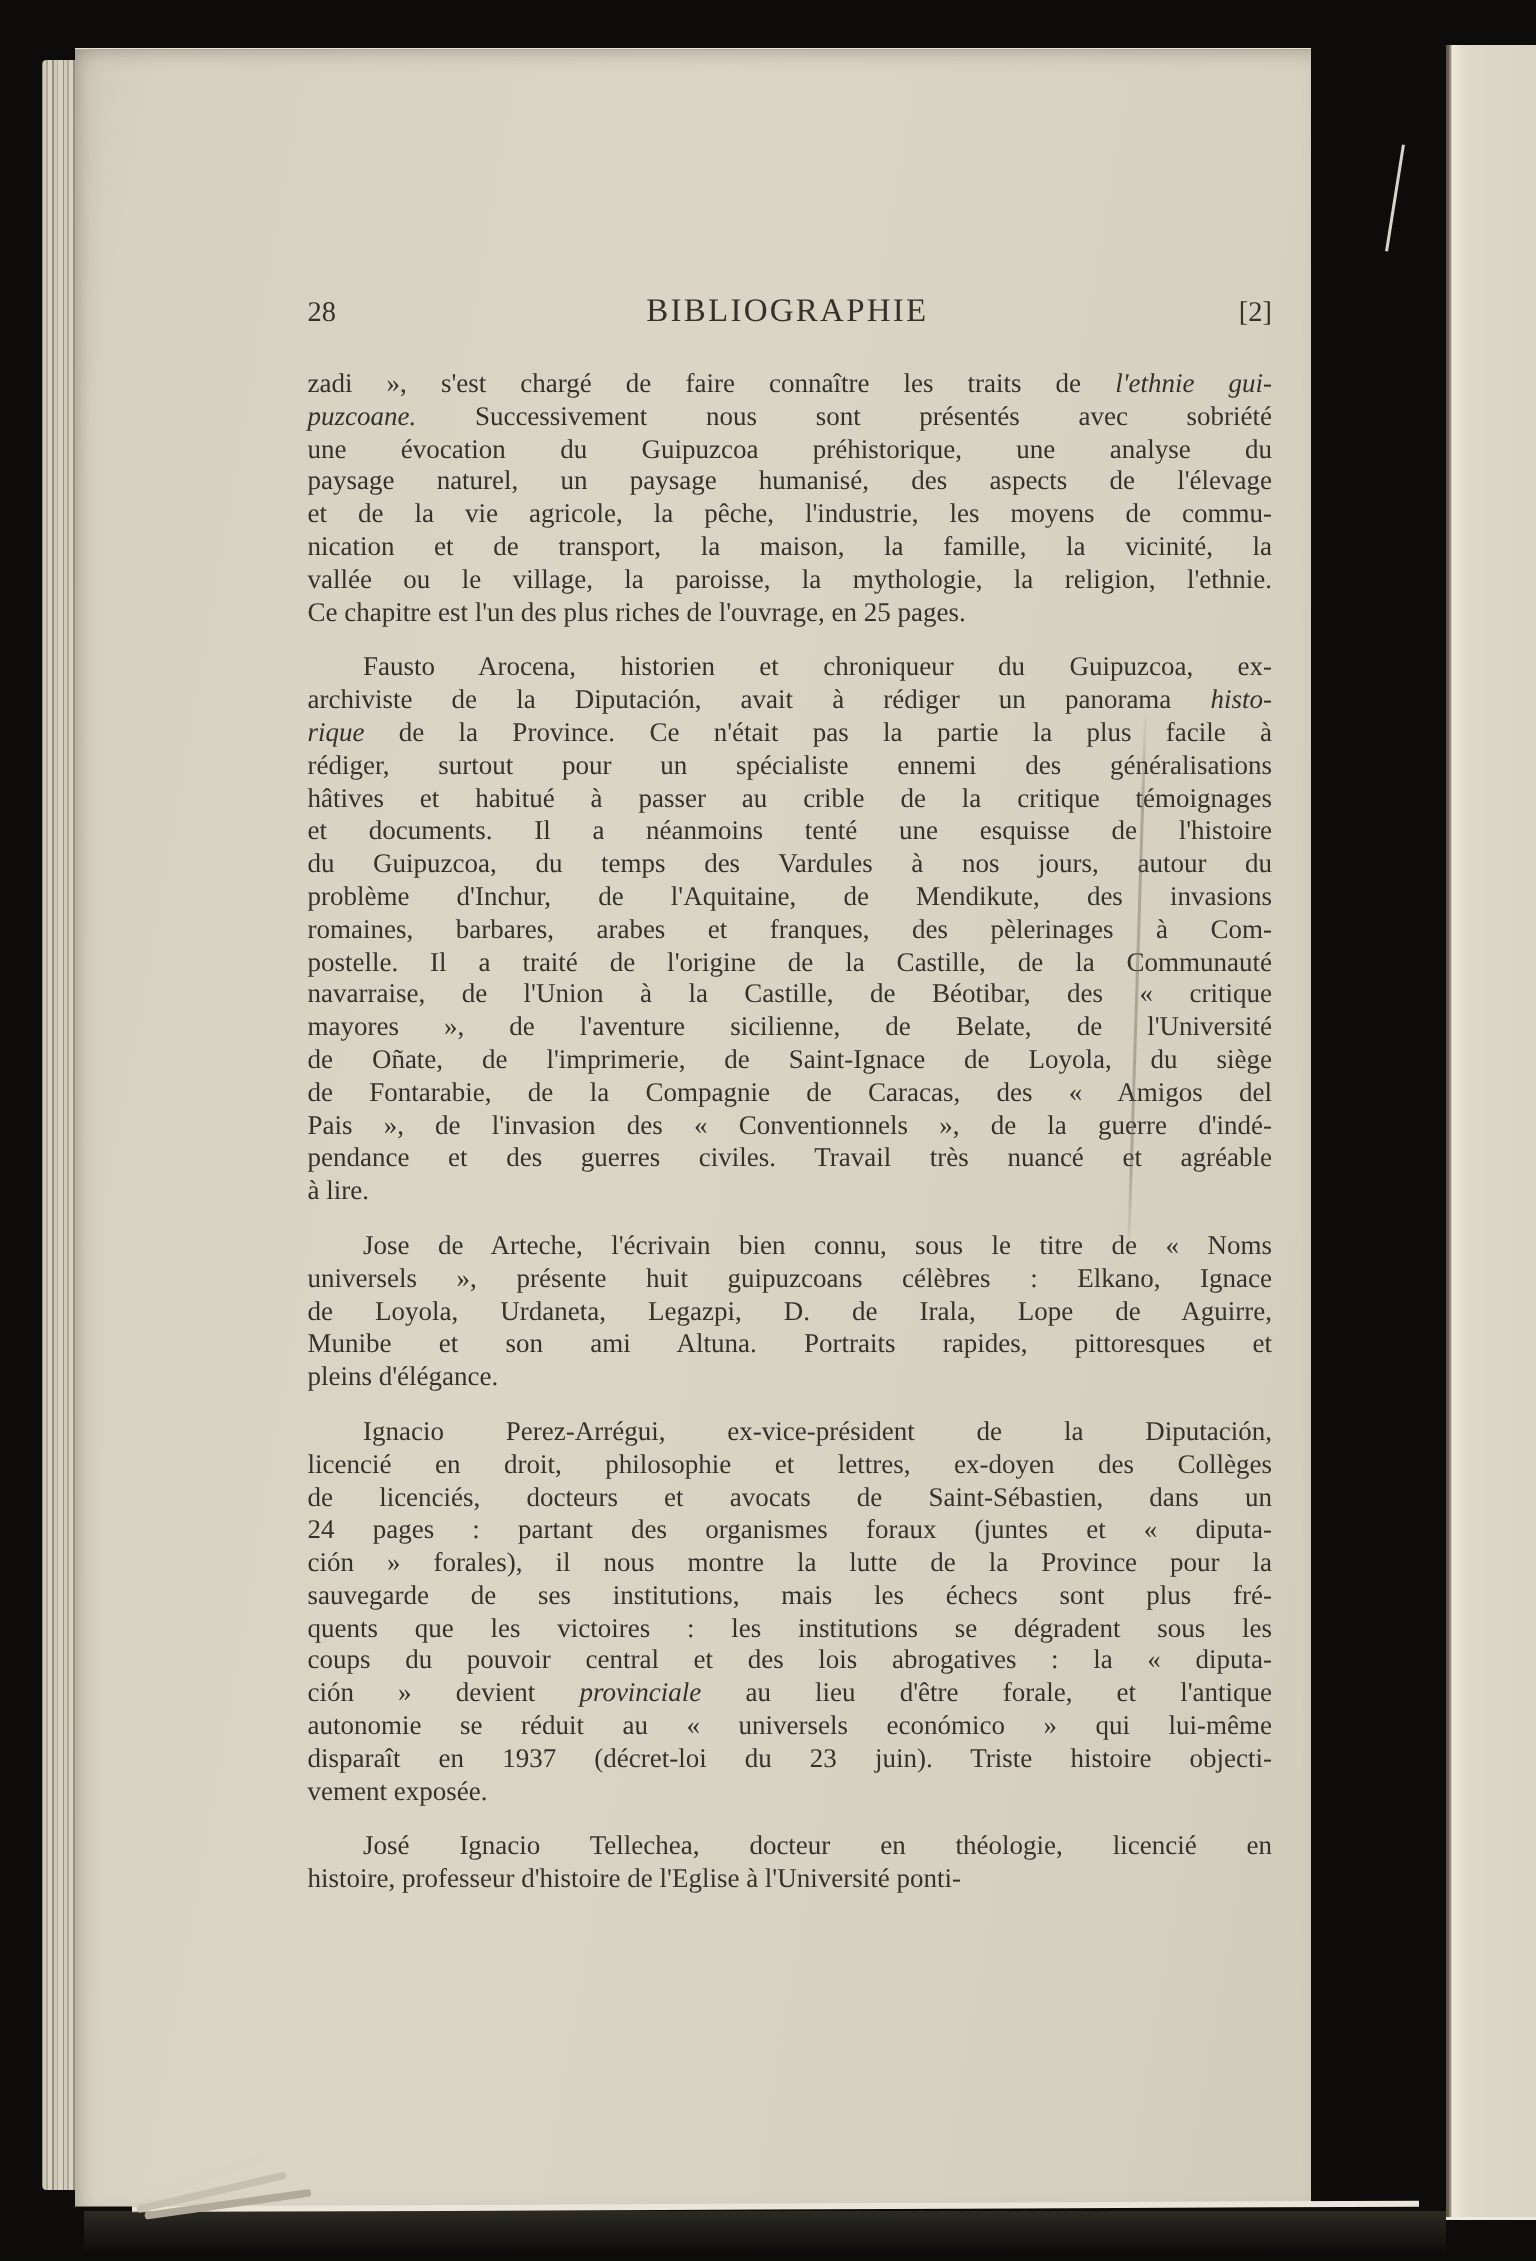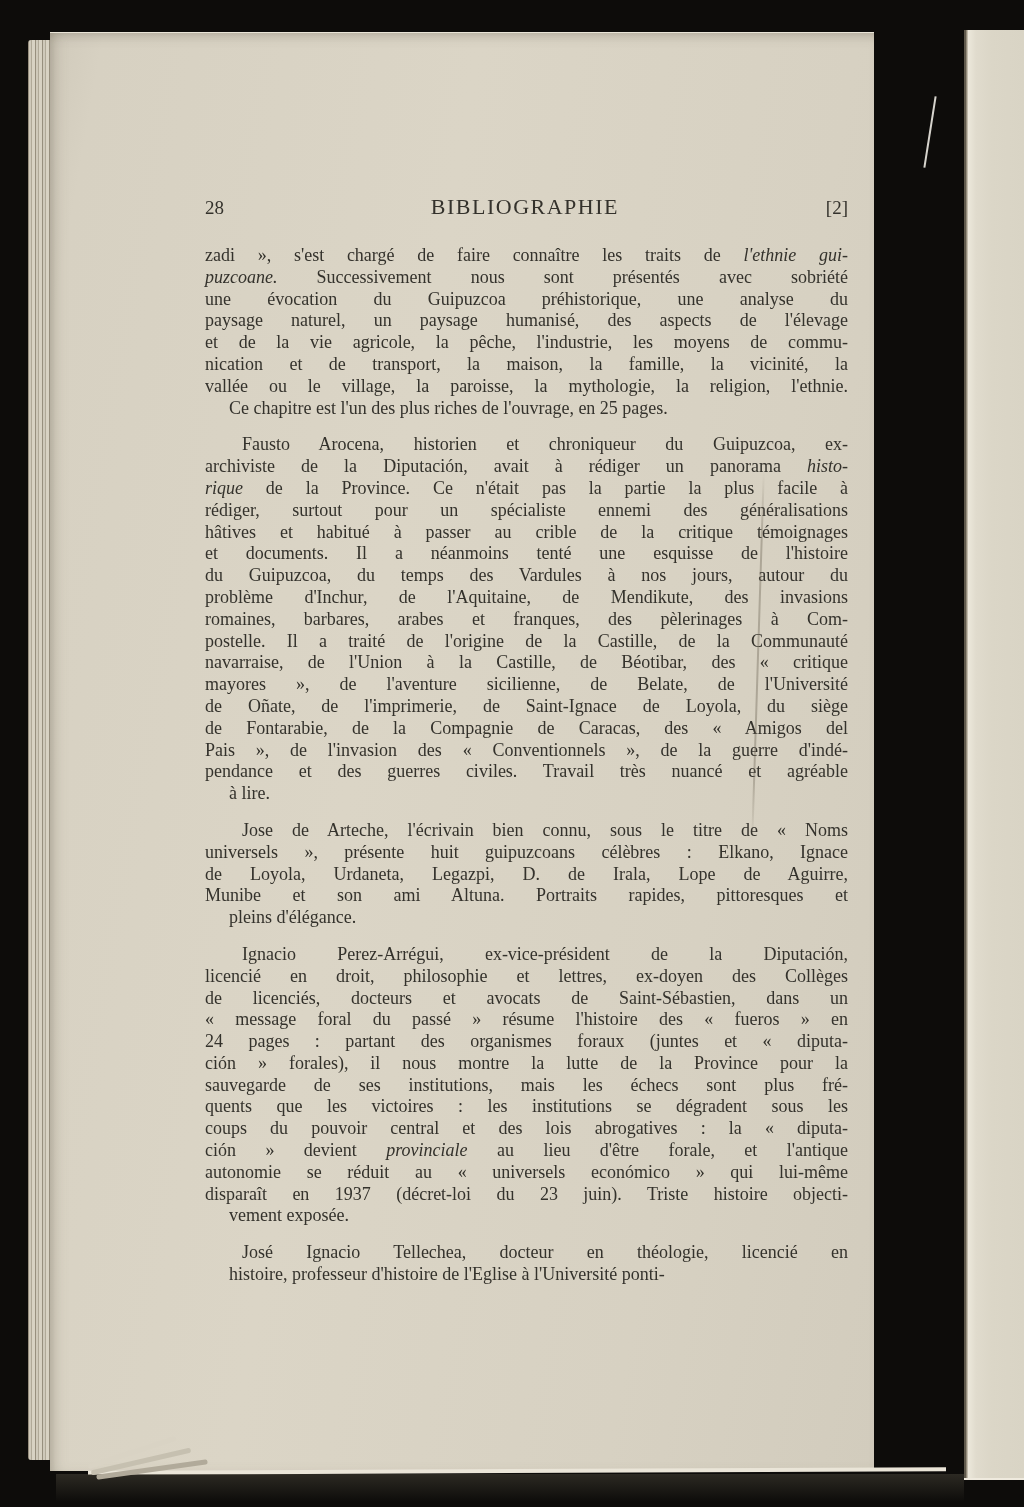--- a/index.html
+++ b/index.html
@@ -36,21 +36,21 @@
     position:absolute;top:212px;left:155px;width:643px;
     color:var(--ink,#34322c);
   }
   .para + .para{margin-top:15px;}
   .para.indent .text-line:first-child{text-indent:37px;}
   .text-line{
     font-size:18px;line-height:21.8px;
     text-align:justify;text-align-last:justify;
     white-space:nowrap;
   }
-  .text-line.last{text-align-last:left;margin-left:24px;}
+  .text-line.last{text-align-last:left;}
   .it{font-style:italic;}
   
   .page-crease{
     position:absolute;left:707px;top:438px;width:2px;height:370px;
     background:linear-gradient(180deg,rgba(110,102,86,0) 0%,rgba(110,102,86,.4) 18%,rgba(110,102,86,.4) 82%,rgba(110,102,86,0) 100%);
     transform:rotate(1.8deg);
   }
   
   .gutter-corner{
     position:absolute;left:879px;top:63px;width:2px;height:72px;
@@ -123,21 +123,20 @@
           <div class="text-line"><span>Jose de Arteche, l'écrivain bien connu, sous le titre de « Noms</span></div>
           <div class="text-line"><span>universels », présente huit guipuzcoans célèbres : Elkano, Ignace</span></div>
           <div class="text-line"><span>de Loyola, Urdaneta, Legazpi, D. de Irala, Lope de Aguirre,</span></div>
           <div class="text-line"><span>Munibe et son ami Altuna. Portraits rapides, pittoresques et</span></div>
           <div class="text-line last"><span>pleins d'élégance.</span></div>
         </div>
         <div class="para indent">
           <div class="text-line"><span>Ignacio Perez-Arrégui, ex-vice-président de la Diputación,</span></div>
           <div class="text-line"><span>licencié en droit, philosophie et lettres, ex-doyen des Collèges</span></div>
           <div class="text-line"><span>de licenciés, docteurs et avocats de Saint-Sébastien, dans un</span></div>
-          <div class="text-line"><span>« message foral du passé » résume l'histoire des « fueros » en</span></div>
           <div class="text-line"><span>24 pages : partant des organismes foraux (juntes et « diputa-</span></div>
           <div class="text-line"><span>ción » forales), il nous montre la lutte de la Province pour la</span></div>
           <div class="text-line"><span>sauvegarde de ses institutions, mais les échecs sont plus fré-</span></div>
           <div class="text-line"><span>quents que les victoires : les institutions se dégradent sous les</span></div>
           <div class="text-line"><span>coups du pouvoir central et des lois abrogatives : la « diputa-</span></div>
           <div class="text-line"><span>ción » devient </span><span class="it">provinciale</span><span> au lieu d'être forale, et l'antique</span></div>
           <div class="text-line"><span>autonomie se réduit au « universels económico » qui lui-même</span></div>
           <div class="text-line"><span>disparaît en 1937 (décret-loi du 23 juin). Triste histoire objecti-</span></div>
           <div class="text-line last"><span>vement exposée.</span></div>
         </div>

